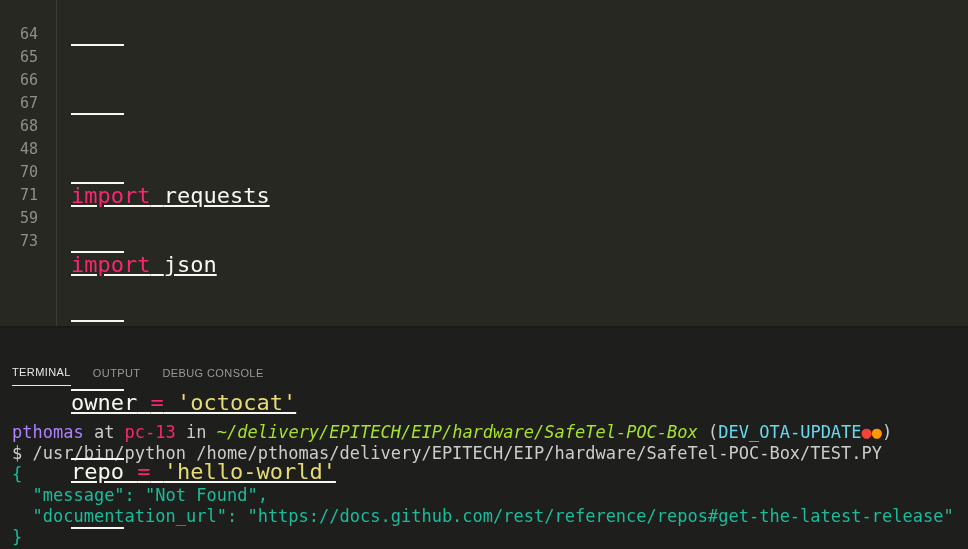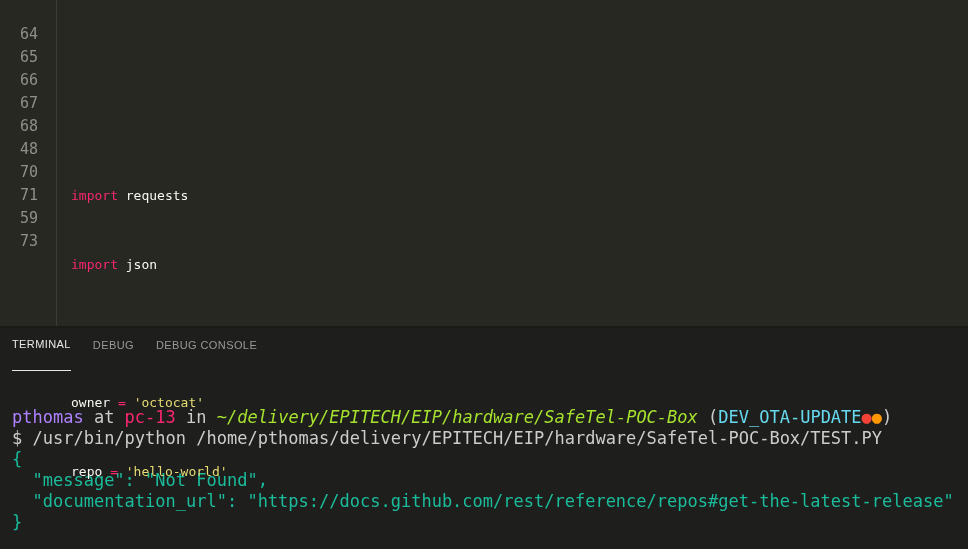--- a/index.html
+++ b/index.html
@@ -24,25 +24,26 @@
     color: #8f908a;
     font-size: 15px;
     line-height: 23px;
     user-select: none;
     flex: none;
   }
   .gutter .ln { height: 23px; }
   .code {
     flex: 1;
     padding-left: 14px;
-    font-size: 13px;
+    font-size: 22px;
     line-height: 23px;
     white-space: pre;
     position: relative;
     border-left: 1px solid #3b3c37;
+    text-decoration: underline;
   }
   .code .row { height: 23px; }
   .kw   { color: #f92672; }
   .str  { color: #e6db74; }
   .op   { color: #f92672; }
 
   .separator {
     height: 2px; background:#1a1b17; width:100%;
   }
 
@@ -55,23 +56,23 @@
   .panel-tabs {
     display: flex;
     gap: 22px;
     padding: 10px 12px 0 12px;
     font-family: 'Segoe UI','Helvetica Neue',sans-serif;
     font-size: 11px;
     letter-spacing: .4px;
     color: #999;
   }
   .tab {
-    padding-bottom: 20px;
+    padding-bottom: 7px;
     cursor: pointer;
-    display:flex; align-items:center; gap:6px;
+    display:flex; align-items:center; gap:6px;margin-top:28px;
   }
   .tab.active { color:#e8e8e8; border-bottom: 1px solid #e8e8e8; }
   .badge {
     background:#f9a825; color:#1e1f1c;
     border-radius: 10px; min-width:18px; height:18px;
     display:inline-flex; align-items:center; justify-content:center;
     font-size:11px; font-weight:600;
   }
   .terminal {
     flex:1;
@@ -120,21 +121,21 @@
     
     
   </div>
 </div>
 
 <div class="separator"></div>
 
 <div class="panel">
   <div class="panel-tabs">
     <div class="tab active">TERMINAL</div>
-    <div class="tab">DEBUG</div>
+    <div class="tab">OUTPUT</div>
     <div class="tab">DEBUG CONSOLE</div>
   </div>
   <div class="terminal"><span class="t-mag">pthomas</span><span> at </span><span class="t-red">pc-13</span><span> in </span><span class="t-green">~/delivery/EPITECH/EIP/hardware/SafeTel-POC-Box</span><span> (</span><span class="t-blue">DEV_OTA-UPDATE</span><span><span class="dot-r">●</span><span class="dot-o">●</span></span><span>)</span>
 <span>$ </span><span>/usr/bin/python /home/pthomas/delivery/EPITECH/EIP/hardware/SafeTel-POC-Box/TEST.PY</span>
 <span class="t-teal">{</span>
 <span class="t-teal">  "message": "Not Found",</span>
 <span class="t-teal">  "documentation_url": "https://docs.github.com/rest/reference/repos#get-the-latest-release"</span>
 <span class="t-teal">}</span></div>
 </div>
 

